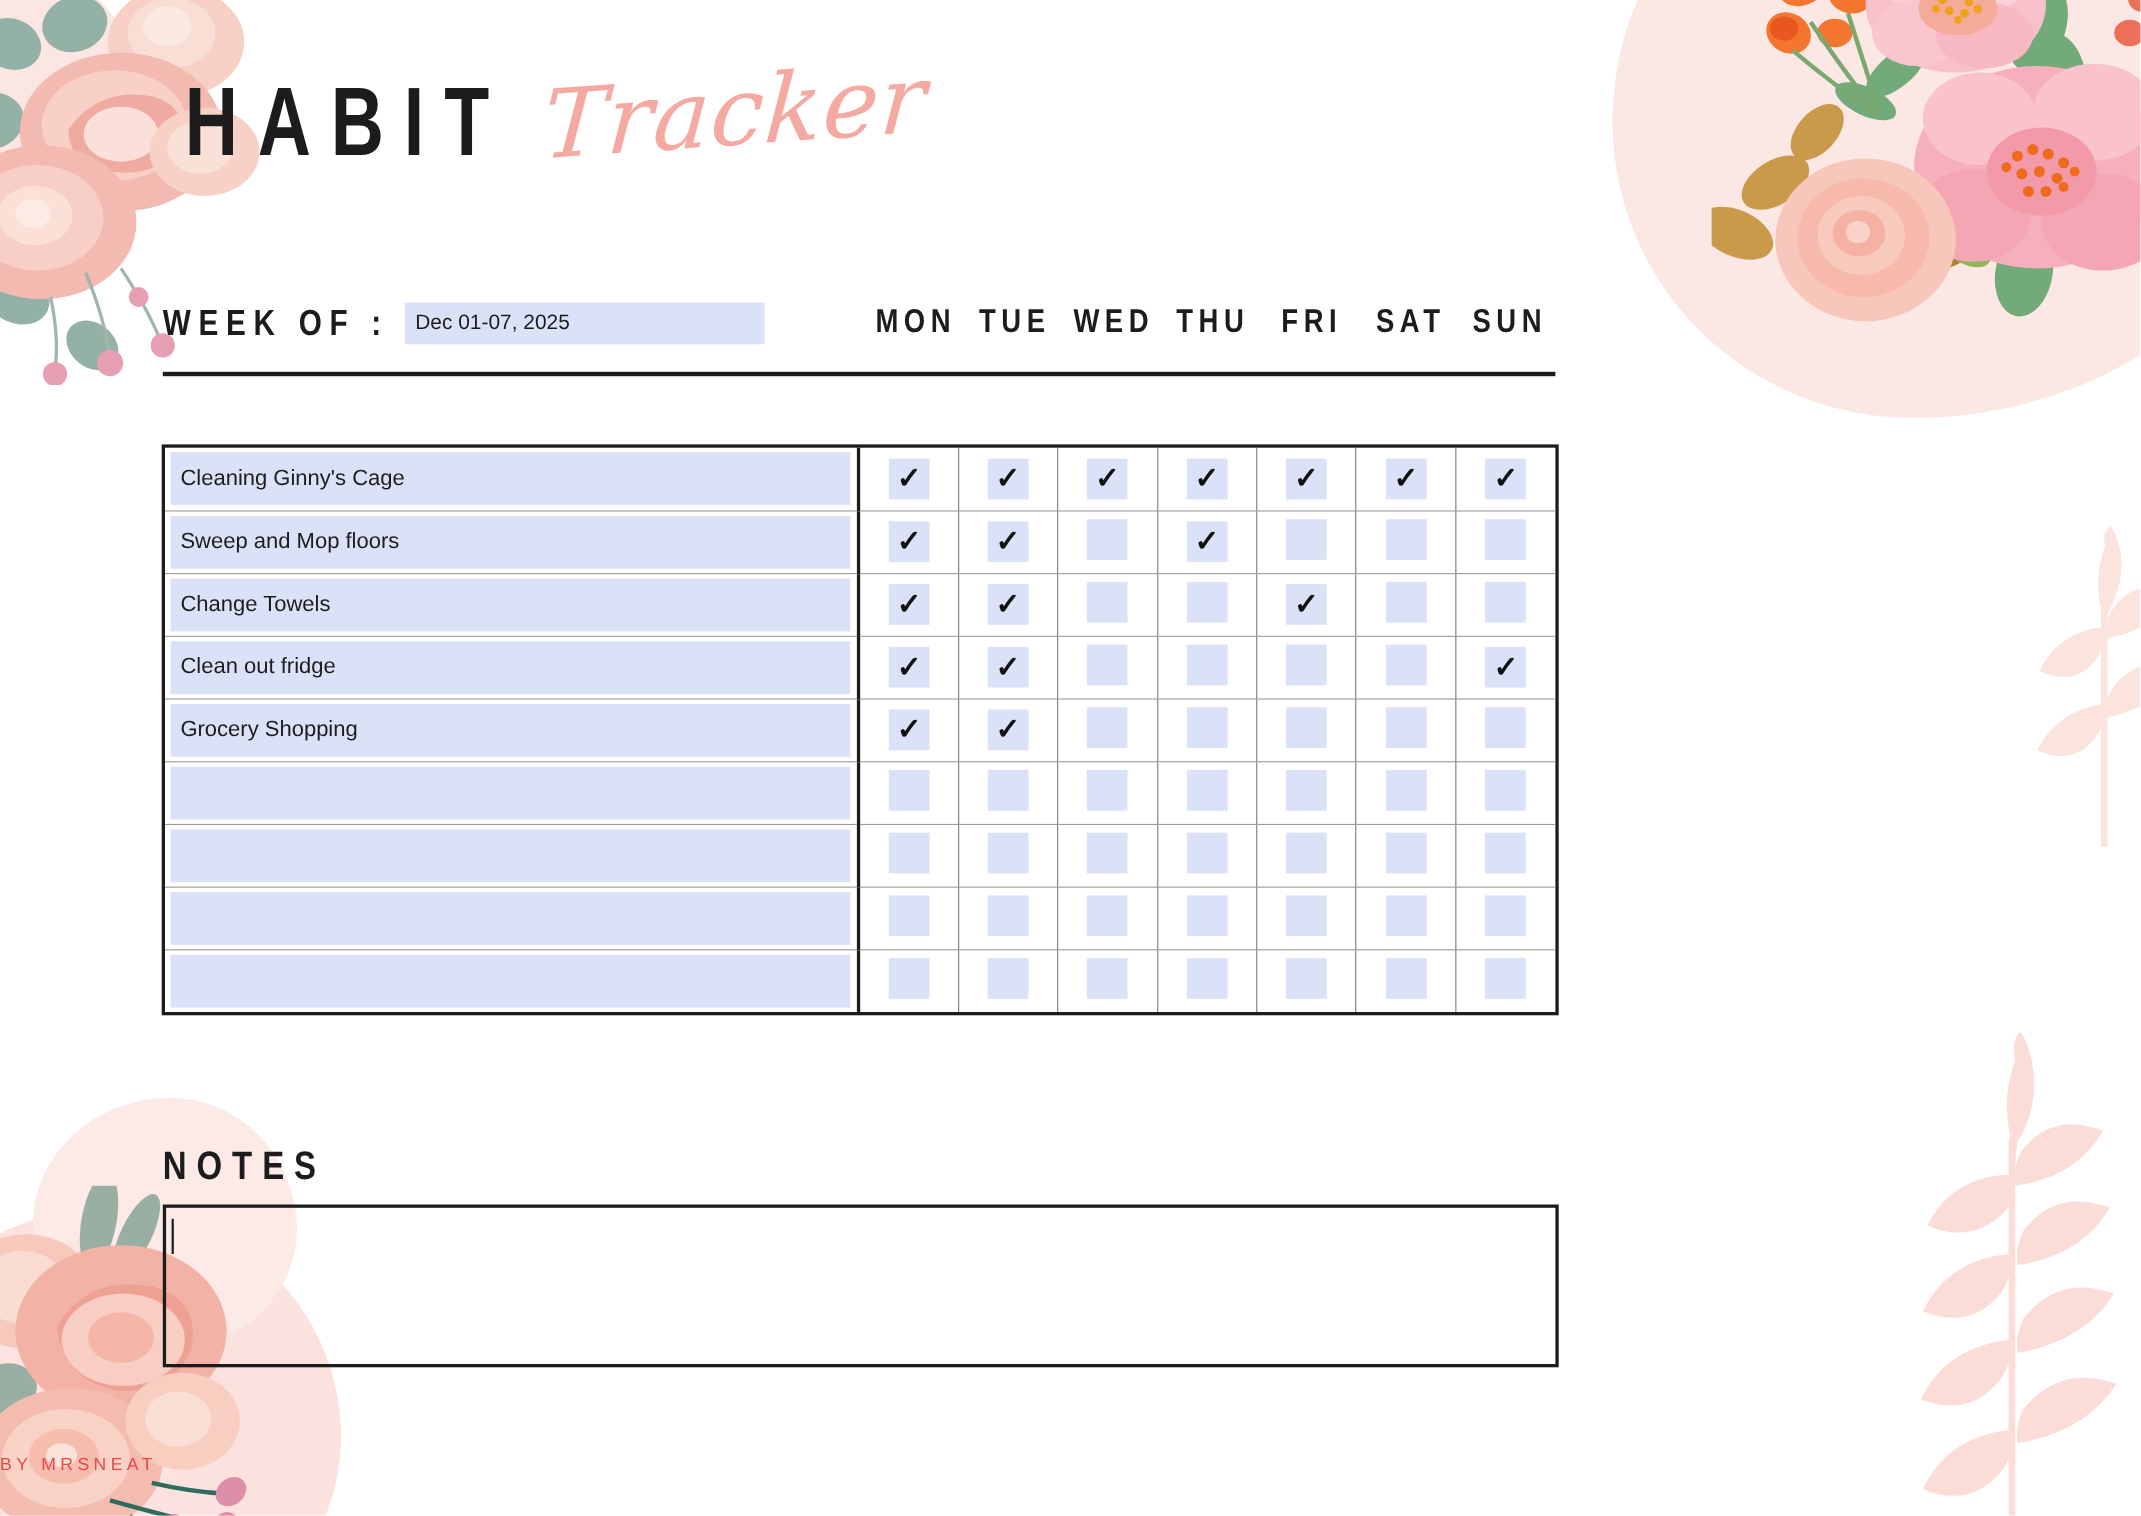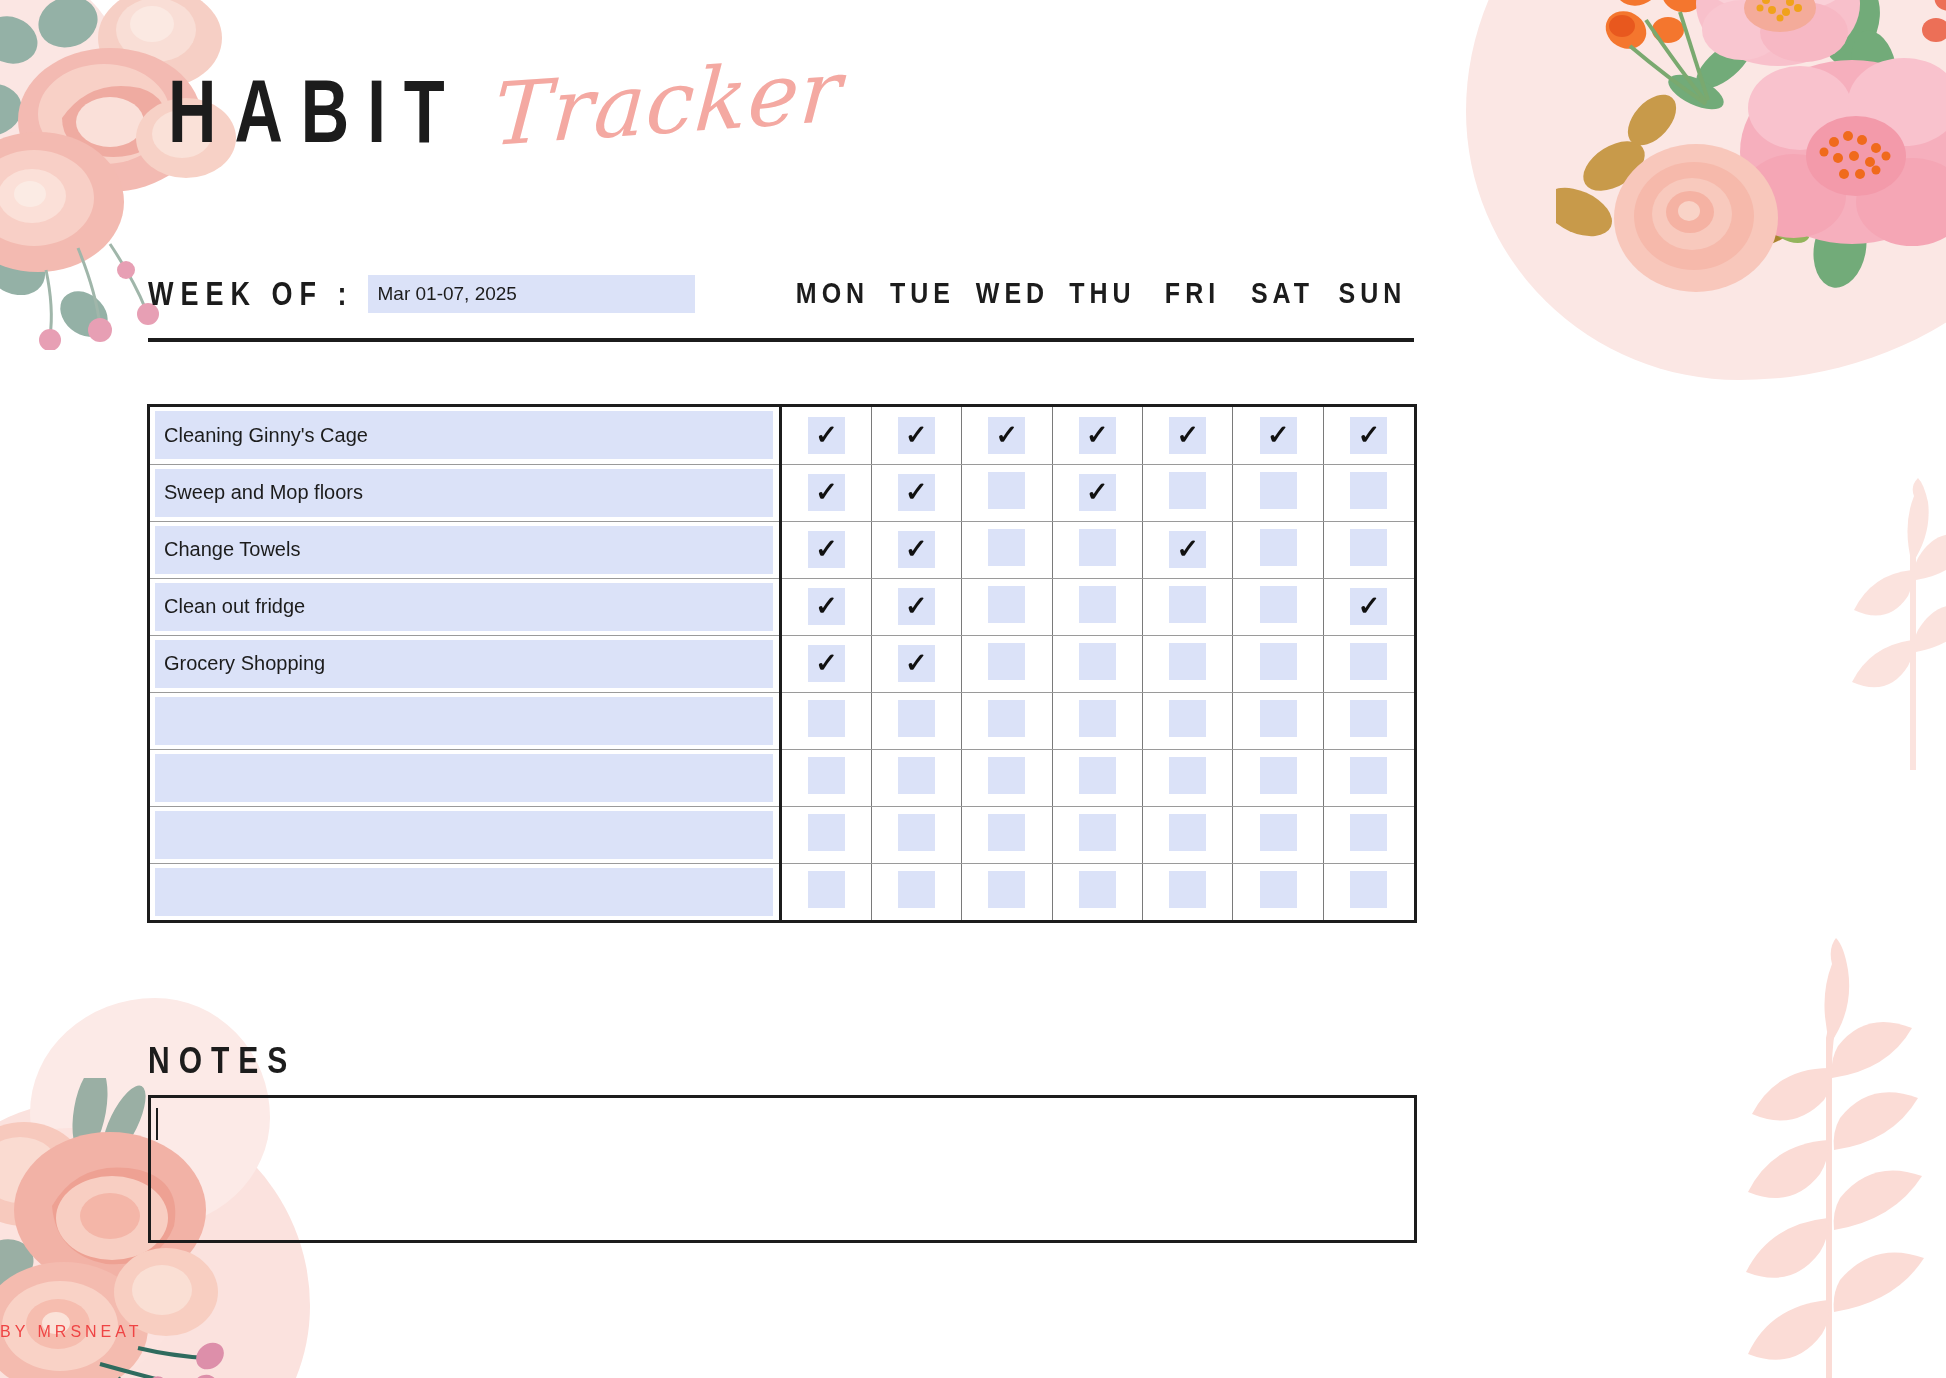--- a/index.html
+++ b/index.html
@@ -468,21 +468,21 @@
 
   <div class="content">
 
     <div class="title-row">
       <span class="title-habit">HABIT</span>
       <span class="title-script">Tracker</span>
     </div>
 
     <div class="weekof-row">
       <span class="weekof-label">WEEK OF :</span>
-      <div class="weekof-field" placeholder="Week of">Mar 01-07, 2025</div>
+      <div class="weekof-field" placeholder="Week of">Dec 01-07, 2025</div>
     </div>
 
     <div class="days-row">
       <span class="day-head">MON</span>
       <span class="day-head">TUE</span>
       <span class="day-head">WED</span>
       <span class="day-head">THU</span>
       <span class="day-head">FRI</span>
       <span class="day-head">SAT</span>
       <span class="day-head">SUN</span>

